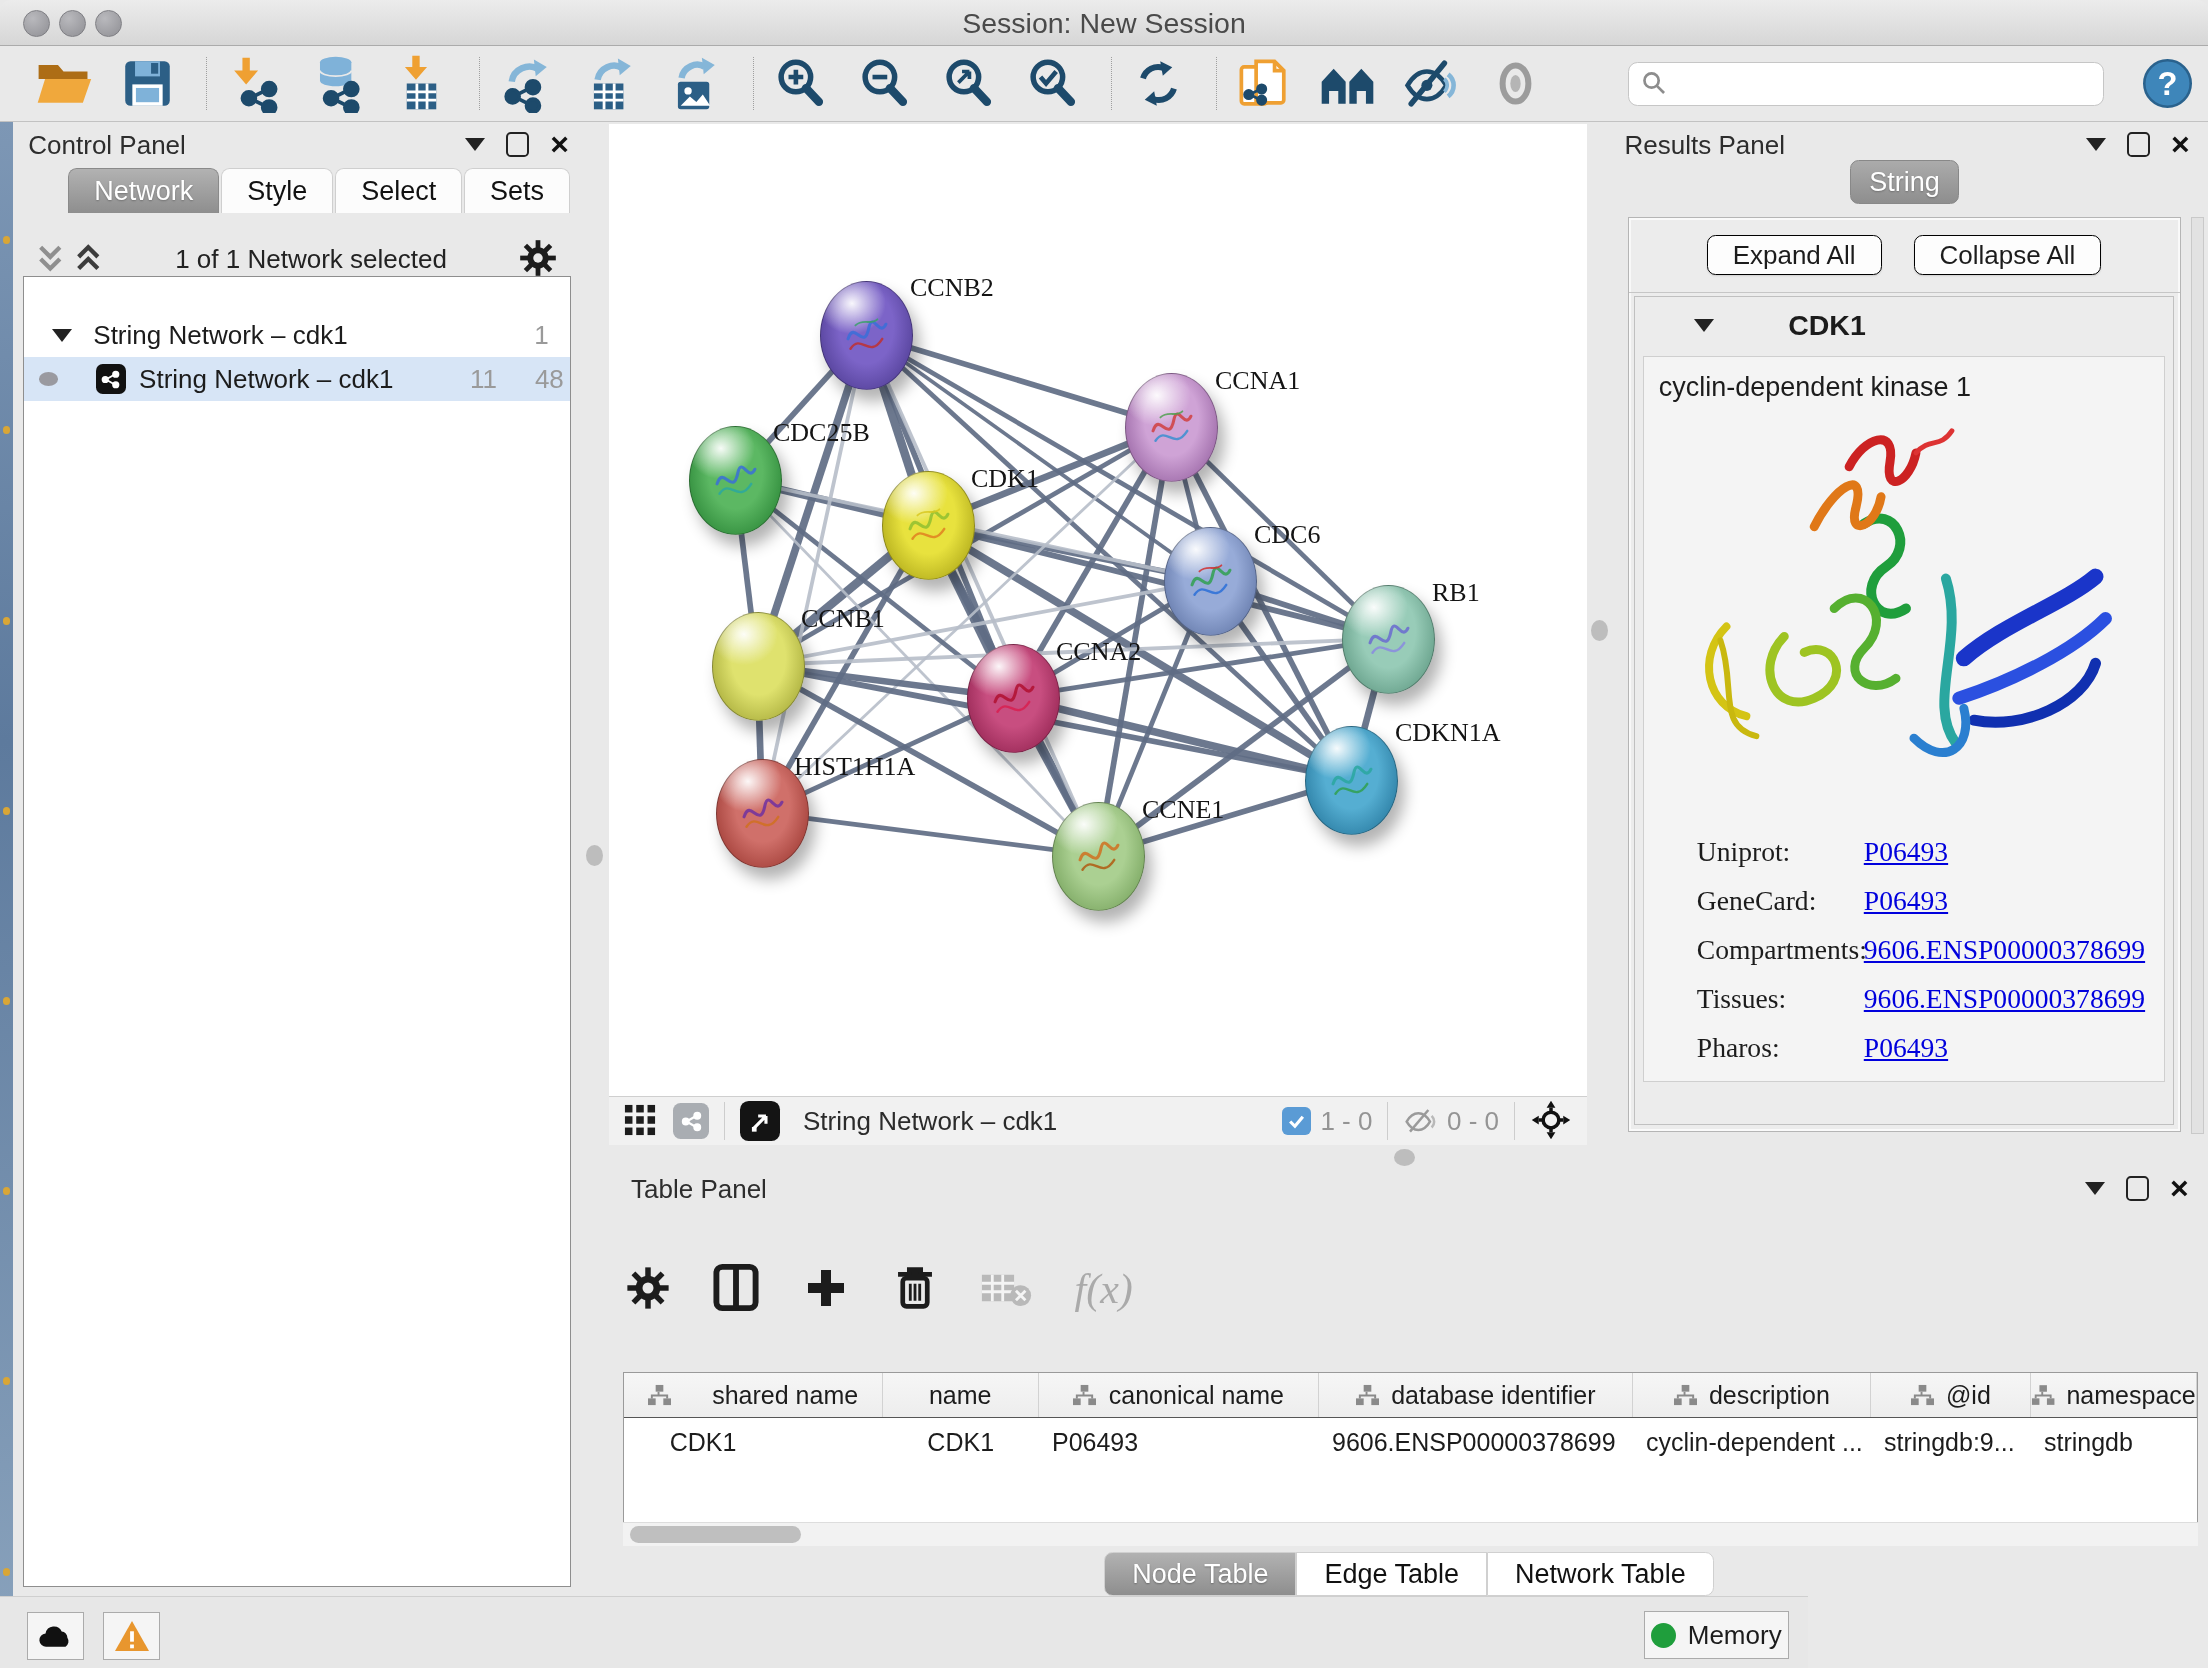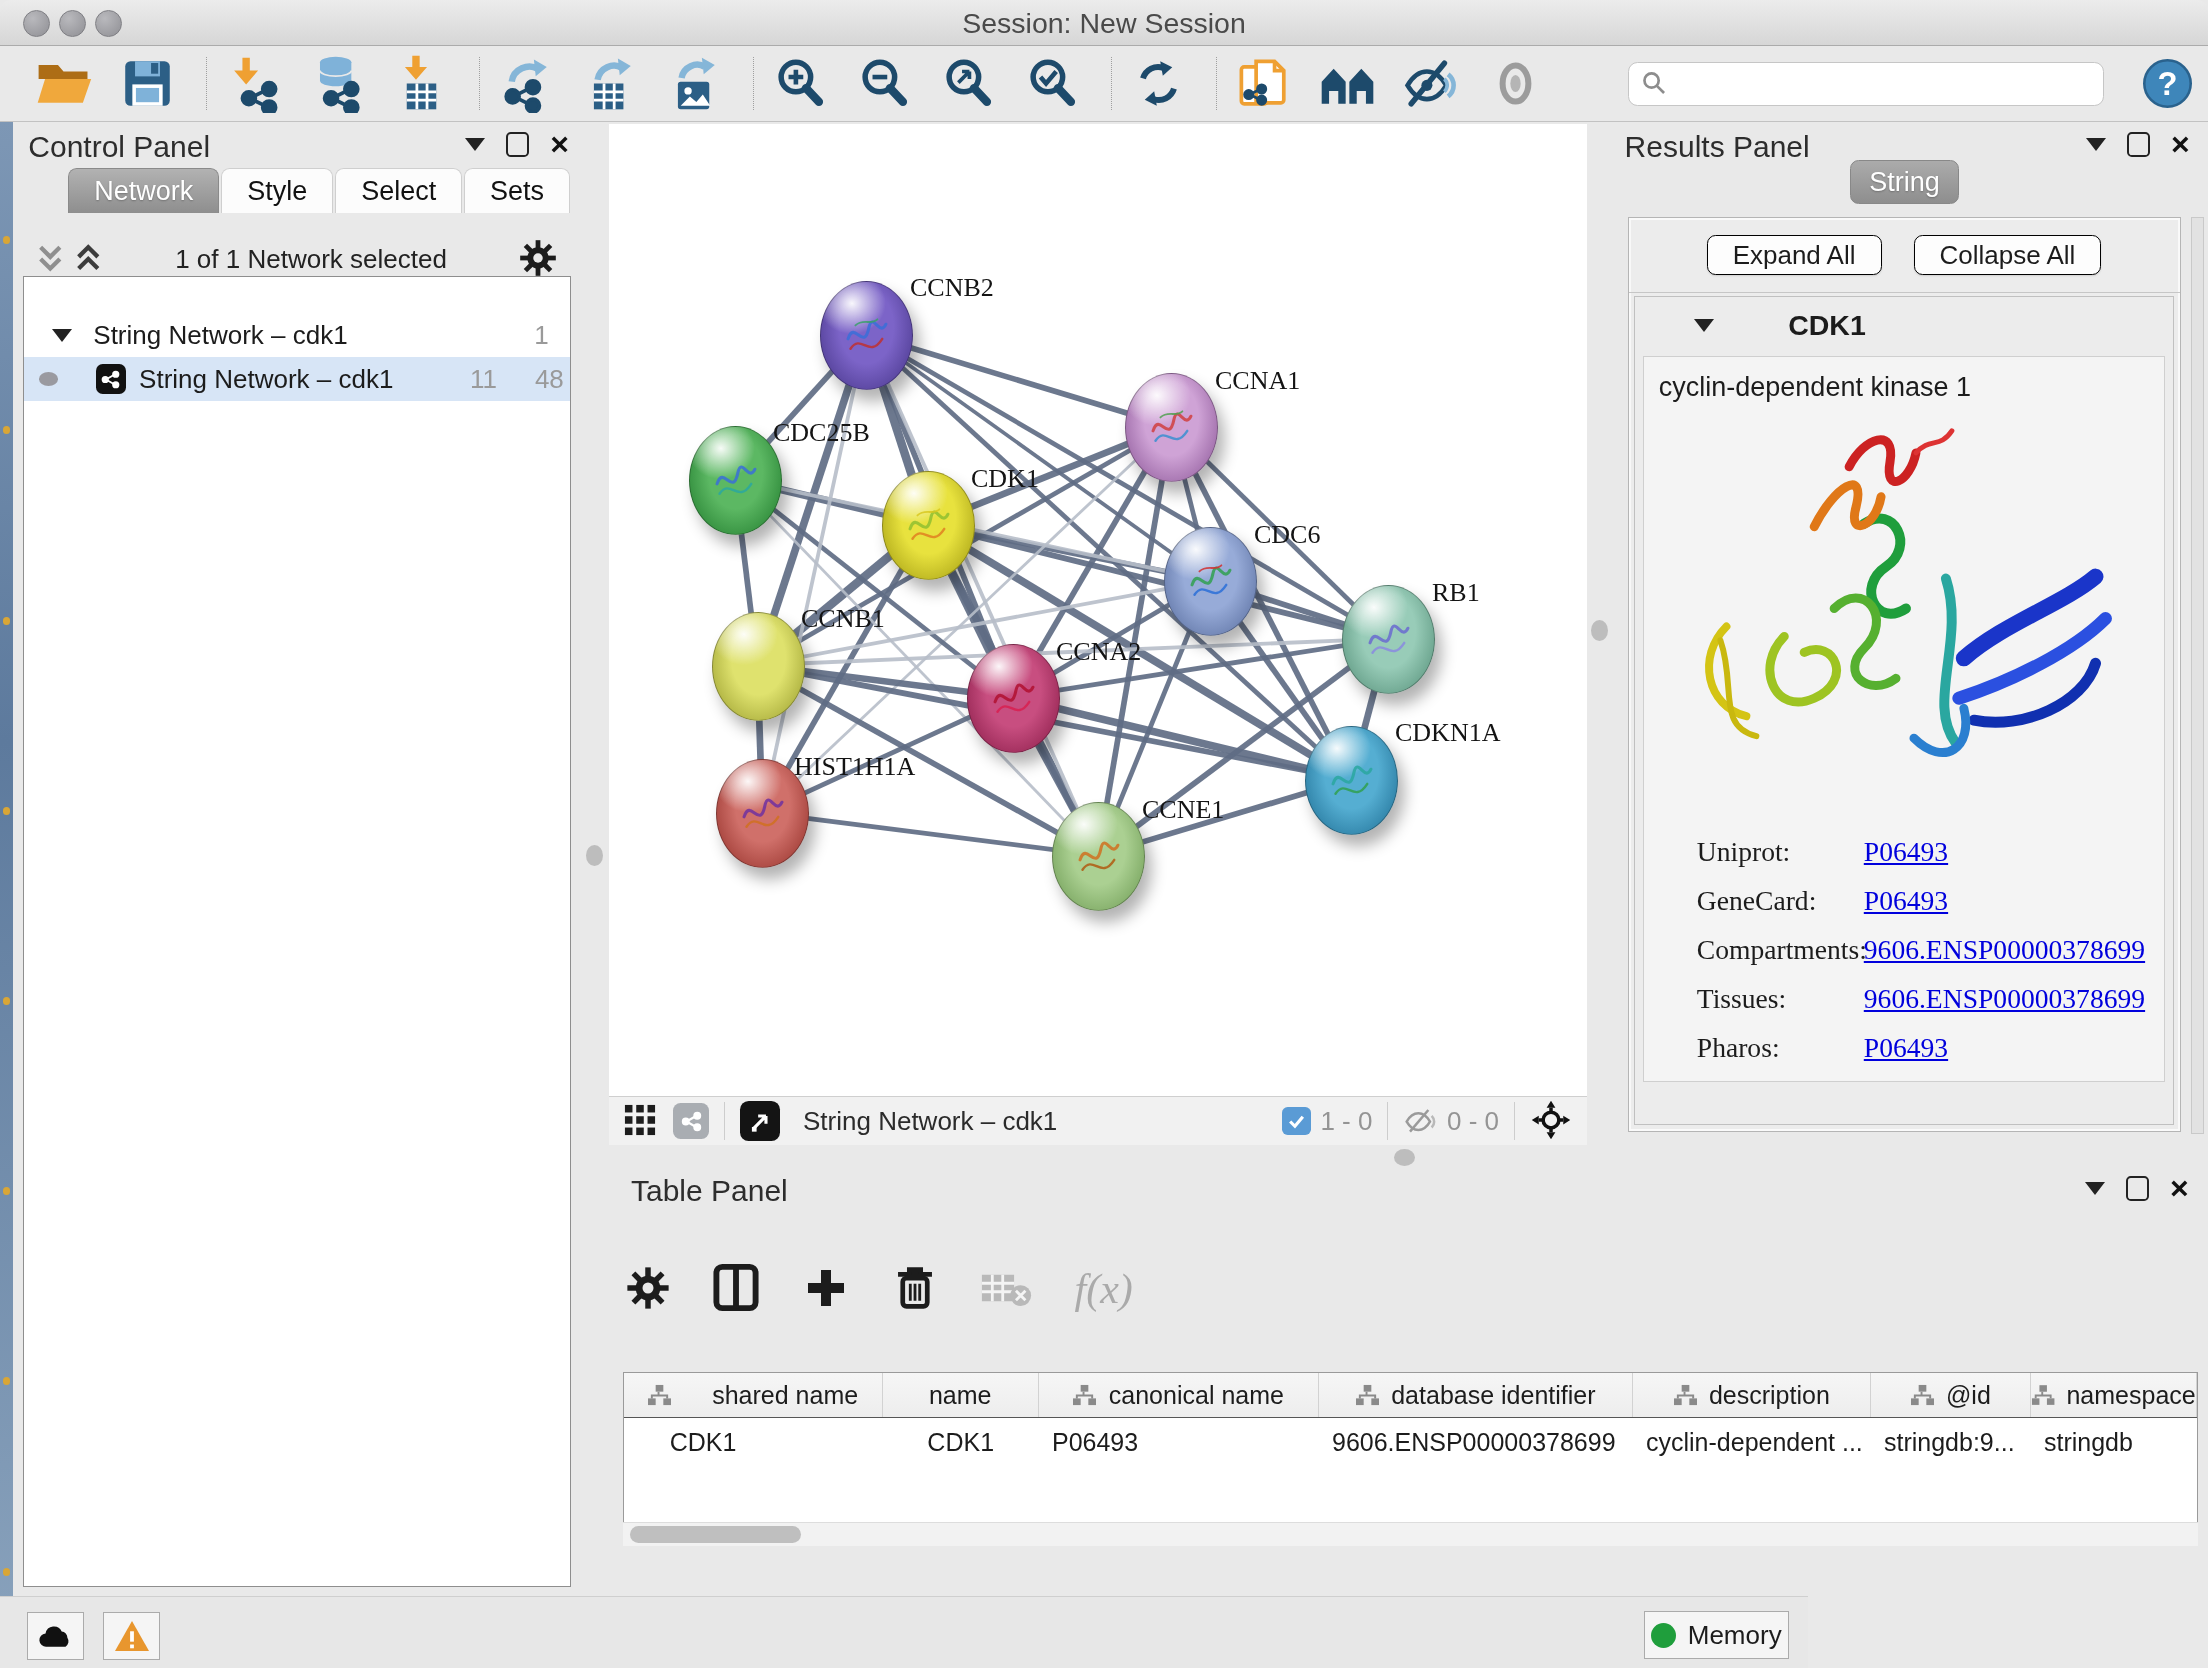--- a/index.html
+++ b/index.html
@@ -24,21 +24,21 @@
     margin-right:21px;flex:0 0 auto;}
   .tbsep{width:0;height:53px;border-left:1.9px dotted #9f9f9f;margin:0 15px 0 5.7px;flex:0 0 auto;}
   .searchbox{margin-left:auto;margin-right:32px;width:476px;height:44px;background:#fff;
     border:1px solid #c6c6c6;border-radius:9.5px;display:flex;align-items:center;
     padding-left:11.4px;box-sizing:border-box;}
   .searchbox input{border:none;outline:none;font-size:25px;width:399px;
     font-family:"Liberation Sans",sans-serif;background:transparent;}
 
   
   .phdr{position:absolute;left:0;top:0;width:100%;height:40px;}
-  .phdr .ptitle{position:absolute;left:15px;top:5.7px;font-size:30px;color:#2d2d2d;}
+  .phdr .ptitle{position:absolute;left:15px;top:5.7px;font-size:26px;color:#2d2d2d;}
   .phdr-icons{position:absolute;right:13.3px;top:7.6px;display:flex;align-items:center;gap:21px;}
   .tri-down{width:0;height:0;border-left:10.5px solid transparent;border-right:10.5px solid transparent;
     border-top:13.3px solid #222;}
   .sqr{width:23px;height:25px;border:2.9px solid #222;border-radius:4.8px;box-sizing:border-box;}
   .xicon{font-size:32px;font-weight:700;color:#111;line-height:25px;}
 
   .tab{height:44px;padding:0 25px;display:flex;align-items:center;justify-content:center;
     font-size:27px;background:#fcfcfc;border:1px solid #cfcfcf;border-bottom:none;
     border-radius:8.6px 8.6px 0 0;margin-right:1.9px;color:#111;}
   .tab.active{background:linear-gradient(#b2b2b2,#8e8e8e);color:#fff;border-color:#8a8a8a;
@@ -770,20 +770,25 @@
           <div class="td" style="width: 314px;">9606.ENSP00000378699</div>
           <div class="td" style="width: 238px;">cyclin-dependent ...</div>
           <div class="td" style="width: 160px;">stringdb:9...</div>
           <div class="td" style="width: 181px; flex: 1 1 0%;">stringdb</div>
         </div>
       </div>
   </div>
   <div class="hscroll">
     <div class="hthumb"></div>
   </div>
+  <div class="btabs" id="btabs">
+      <div class="btab active">Node Table</div>
+      <div class="btab">Edge Table</div>
+      <div class="btab">Network Table</div>
+    </div>
 </div>
 
 <div class="statusbar">
   <div class="sbtn" style="left:27px">
     <svg width="38" height="28.5" viewBox="0 0 40 30">
         <path d="M10 26a7 7 0 0 1-1-14 9 9 0 0 1 17-2 6.5 6.5 0 0 1 6 6.5A6.7 6.7 0 0 1 30 26z" fill="#111"></path>
       </svg>
   </div>
   <div class="sbtn" style="left:103px">
     <svg width="38" height="34" viewBox="0 0 40 36">

